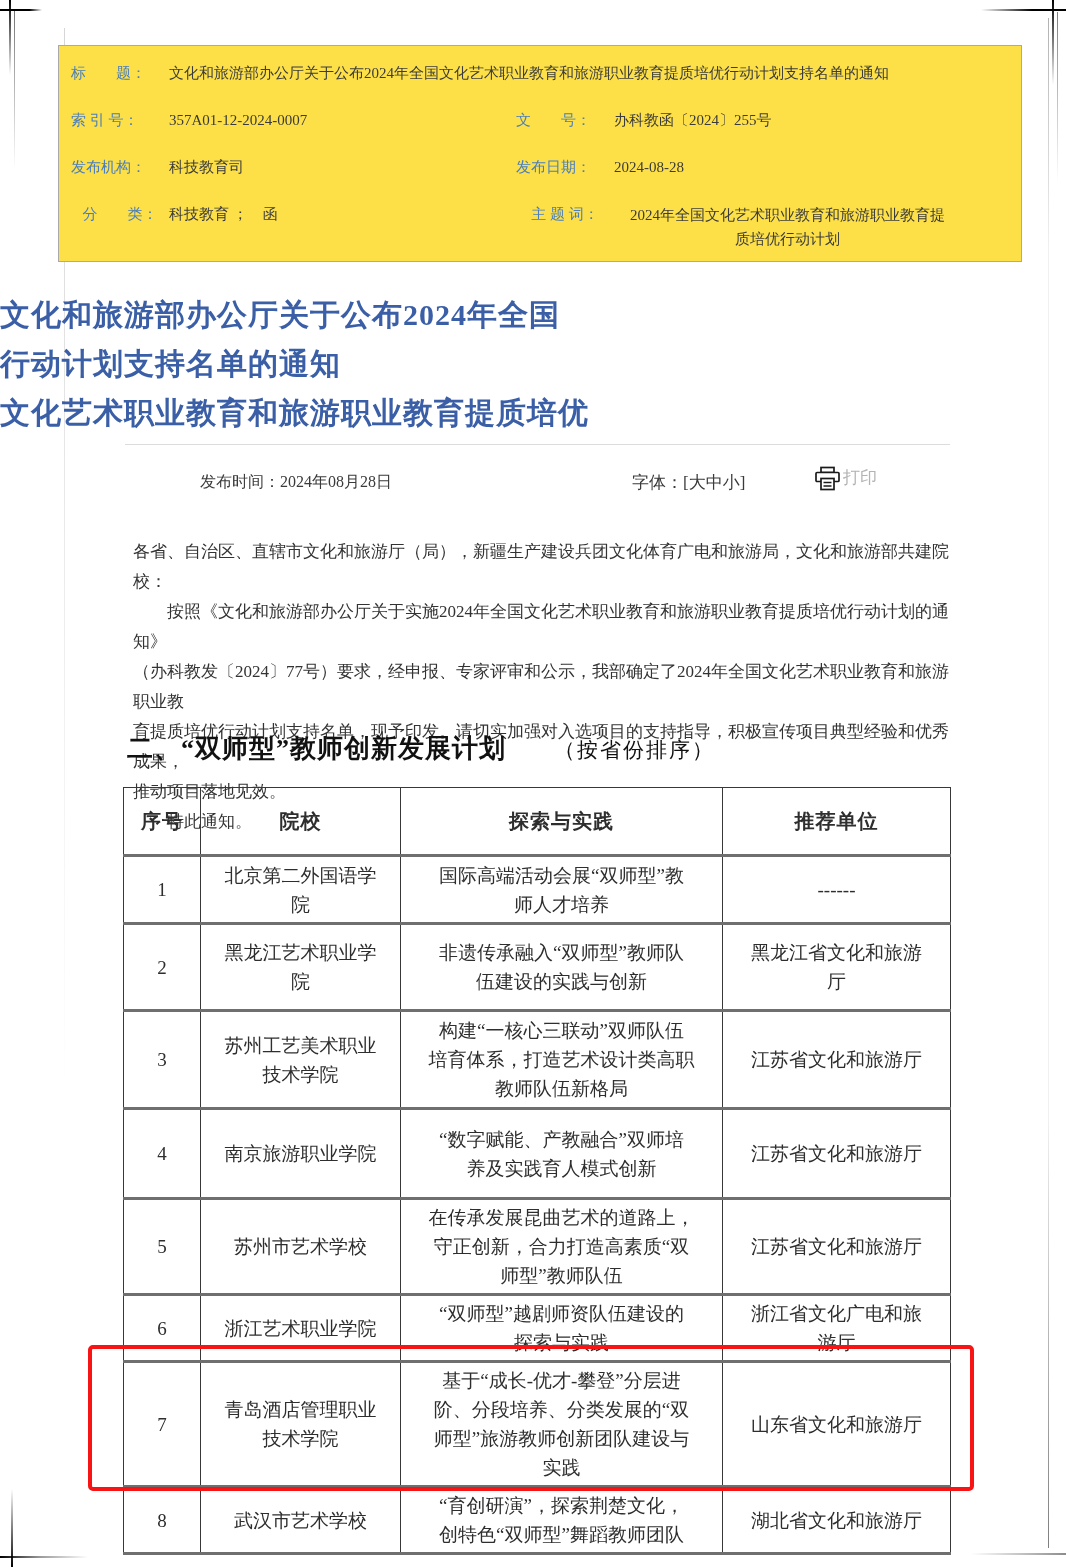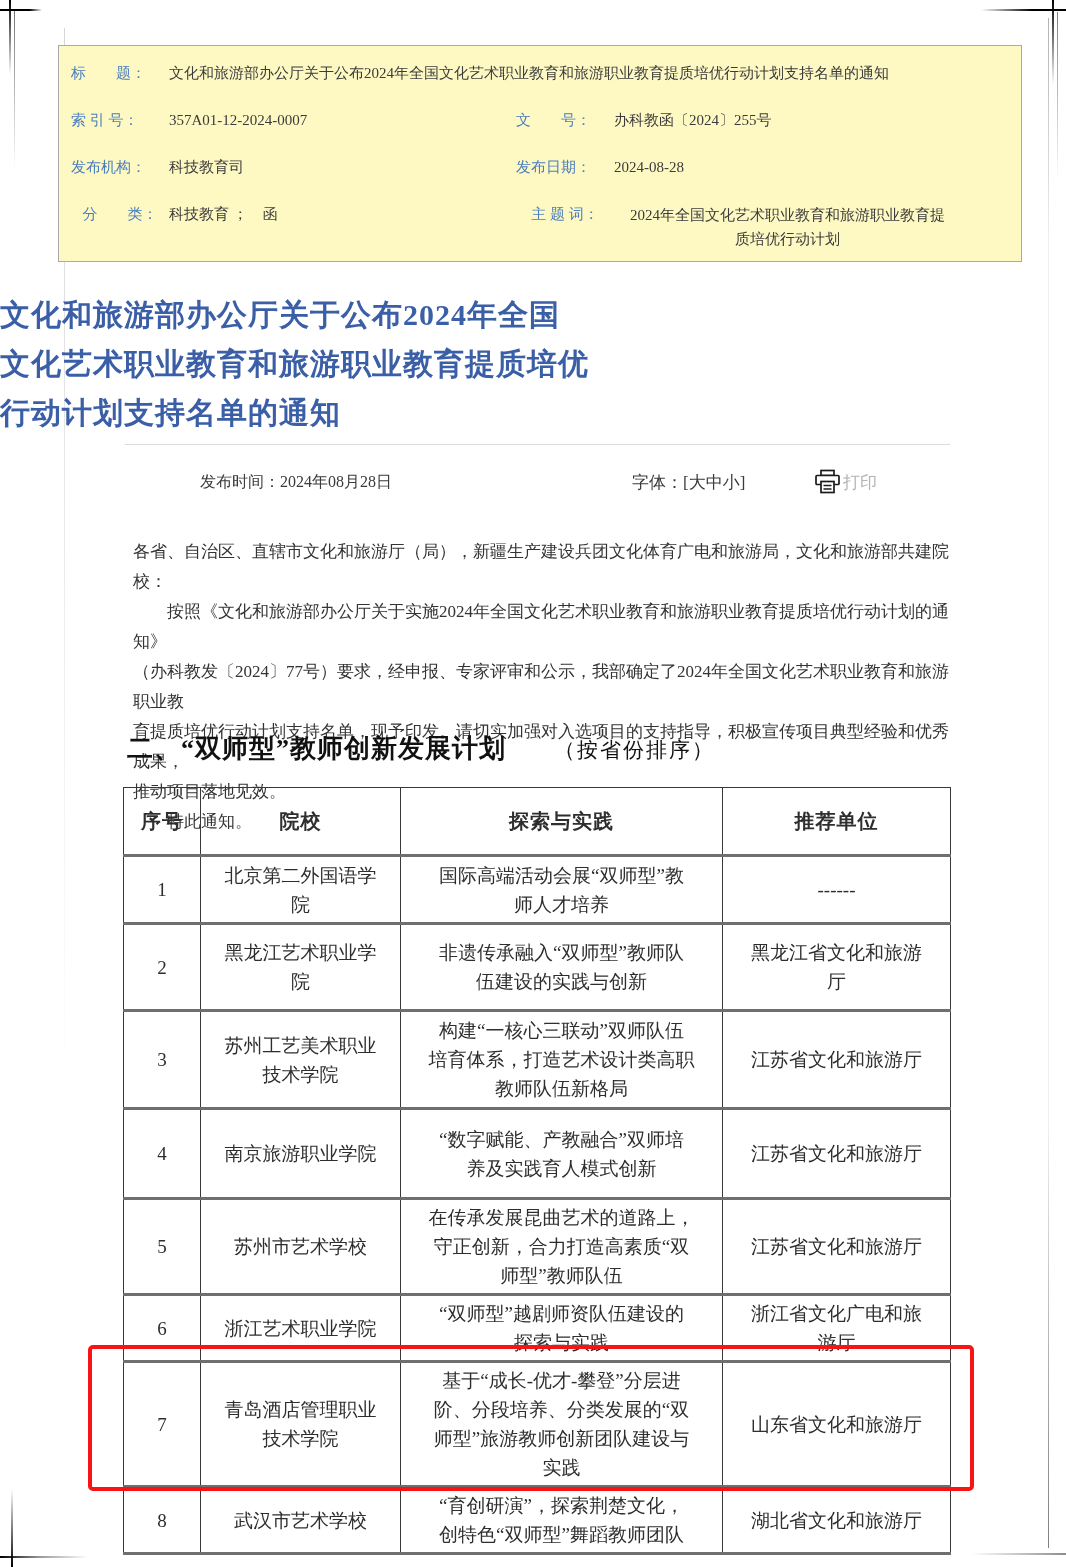--- a/index.html
+++ b/index.html
@@ -15,40 +15,40 @@
   .cm-tr-h{right:0;top:9px;width:85px;height:2px;background:linear-gradient(to left,#000 0%,#000 40%,transparent 100%);}
   .cm-tr-v1{right:12px;top:0;width:2px;height:85px;background:linear-gradient(#000,transparent);}
   .cm-tr-v2{right:8px;top:12px;width:1px;height:170px;background:linear-gradient(rgba(0,0,0,.5),transparent);}
   .cm-bl-h{left:0;bottom:9px;width:88px;height:2px;background:linear-gradient(to right,#000 0%,rgba(0,0,0,.4) 45%,transparent 100%);}
   .cm-bl-v{left:11px;bottom:0;width:2px;height:78px;background:linear-gradient(to top,#000,transparent);}
   .cm-br-h{right:0;bottom:12px;width:95px;height:2px;background:linear-gradient(to left,rgba(0,0,0,.45),transparent);}
   .cm-side-l{left:64px;top:28px;width:1px;height:1250px;background:linear-gradient(rgba(0,0,0,.16),rgba(0,0,0,0) 85%);}
   .cm-side-r{left:1048px;top:18px;width:1px;height:1530px;background:linear-gradient(rgba(0,0,0,.3),rgba(0,0,0,.06) 15%,rgba(0,0,0,.06) 72%,rgba(0,0,0,.5) 100%);}
 
   
-  .meta-box{position:absolute;left:58px;top:45px;width:962px;height:215px;border:1px solid #a9a9a9;background:#fef9c3;font-size:15px;line-height:22px;}
+  .meta-box{position:absolute;left:58px;top:45px;width:962px;height:215px;border:1px solid #a9a9a9;background:#fde047;font-size:15px;line-height:22px;}
   .m-row{position:absolute;left:12px;right:8px;height:24px;}
   .m-r1{top:16px;} .m-r2{top:63px;} .m-r3{top:110px;} .m-r4{top:157px;text-align:center;}
   .m-pair{position:absolute;top:0;left:0;white-space:nowrap;}
   .m-pair.right{left:445px;}
   .m-label{display:inline-block;width:98px;color:#4a7ebd;vertical-align:top;}
   .m-value{color:#3b3b3b;vertical-align:top;}
   .m-value.wrap{display:inline-block;width:347px;white-space:pre-line;line-height:24px;}
 
   
   .doc-title{position:absolute;left:0;top:290px;width:100%;color:#3b5fa6;font-weight:bold;font-size:30px;line-height:49px;letter-spacing:1px;}
 
   .divider{position:absolute;left:125px;top:444px;width:825px;height:1px;background:#dcdcdc;}
 
   
   .pubbar{position:absolute;left:0;top:466px;width:1066px;height:34px;font-size:16px;color:#3a3a3a;}
   .pub-time{position:absolute;left:200px;top:6px;}
   .font-group{position:absolute;left:618px;top:5px;font-size:17px;margin-left:14px;}
   .font-options{cursor:pointer;}
-  .print-btn{position:absolute;left:814px;top:0;cursor:pointer;display:flex;align-items:center;height:32px;}
+  .print-btn{position:absolute;left:814px;top:0;cursor:pointer;display:flex;align-items:flex-start;height:32px;}
   .print-btn svg{display:block;margin-right:2px;}
   .print-label{color:#b3b3b3;font-size:17px;}
 
   
   .body-text{position:absolute;left:133px;top:537px;width:822px;font-size:17px;line-height:30px;color:#333;}
   .body-text p{margin:0;white-space:pre-line;}
 
   
   .section-heading{position:absolute;left:127px;top:730px;margin:0;font-size:26px;line-height:38px;color:#111;font-weight:normal;white-space:nowrap;}
   .sh-main{font-family:Liberation Serif, serif;font-weight:bold;letter-spacing:1px;}
@@ -113,22 +113,22 @@
       </div>
       <div class="m-pair right">
         <span class="m-label">主 题 词：</span><span class="m-value wrap">2024年全国文化艺术职业教育和旅游职业教育提
 质培优行动计划</span>
       </div>
     </div>
   </div>
 
   <div class="doc-title">
     <div>文化和旅游部办公厅关于公布2024年全国</div>
+    <div>行动计划支持名单的通知</div>
     <div>文化艺术职业教育和旅游职业教育提质培优</div>
-    <div>行动计划支持名单的通知</div>
   </div>
 
   <div class="divider"></div>
 
   <div class="pubbar">
     <span class="pub-time">发布时间：2024年08月28日</span>
     <span class="font-group">
       <span>字体：</span><span class="font-options">[大中小]</span>
     </span>
     <span class="print-btn">

